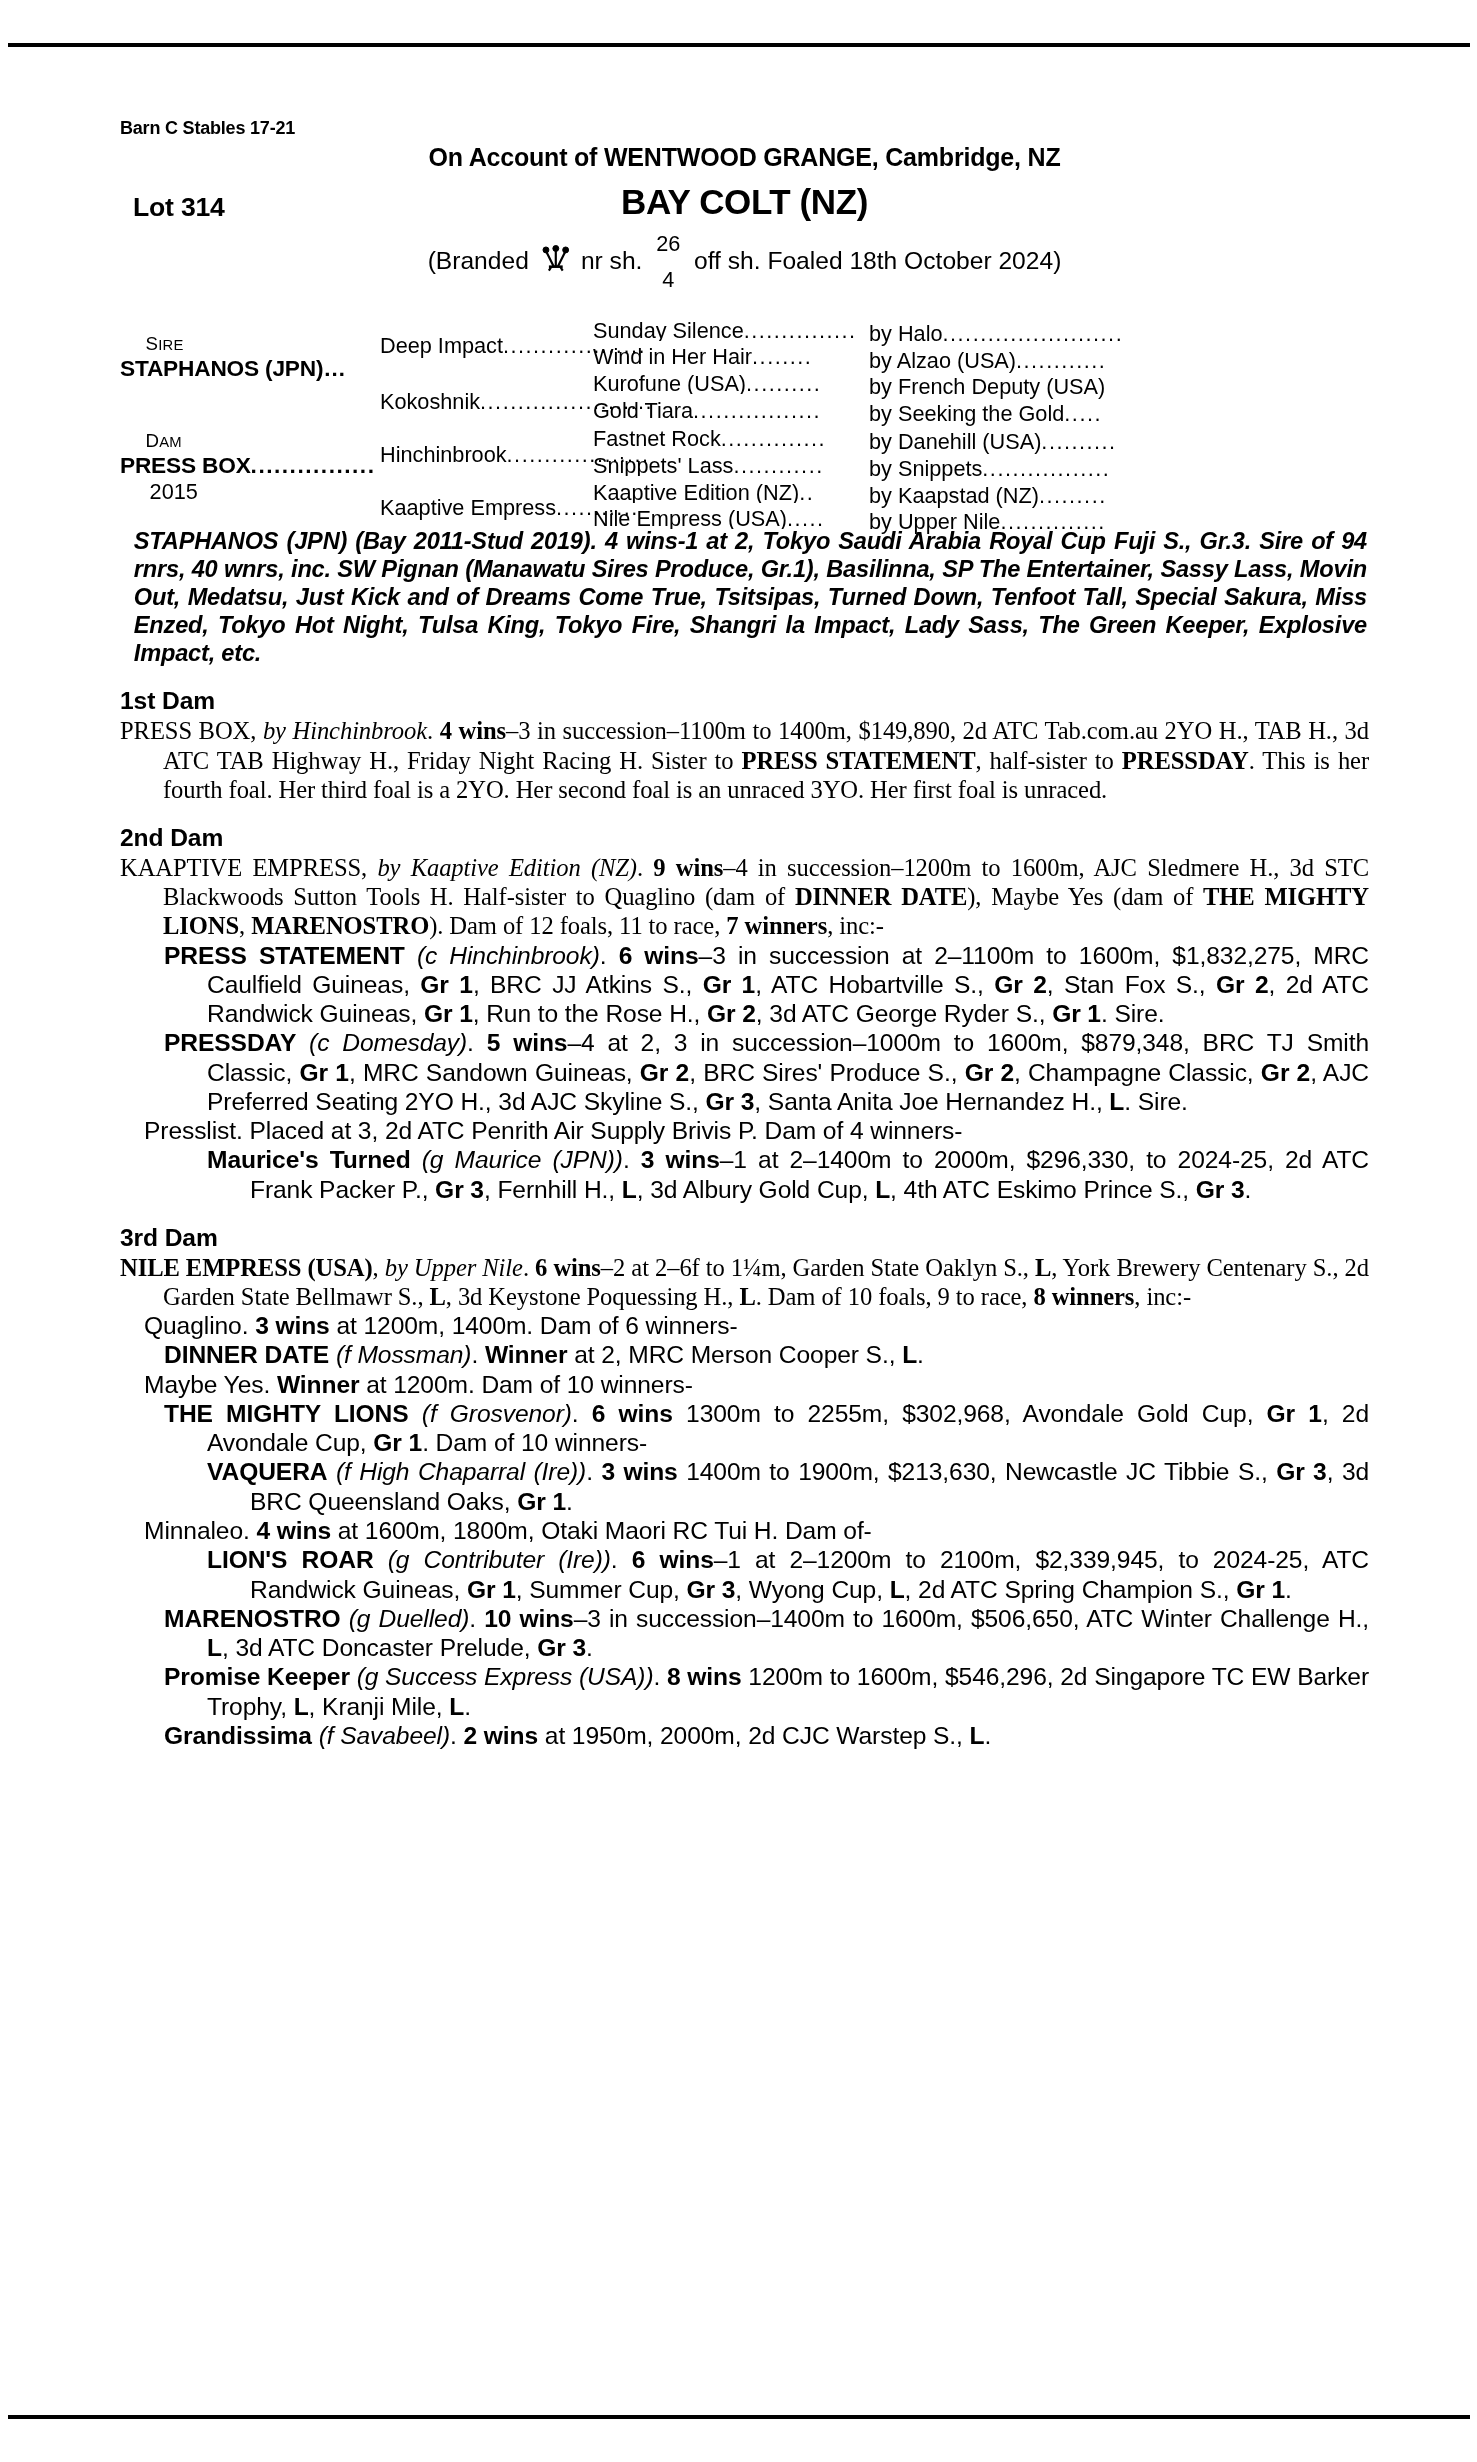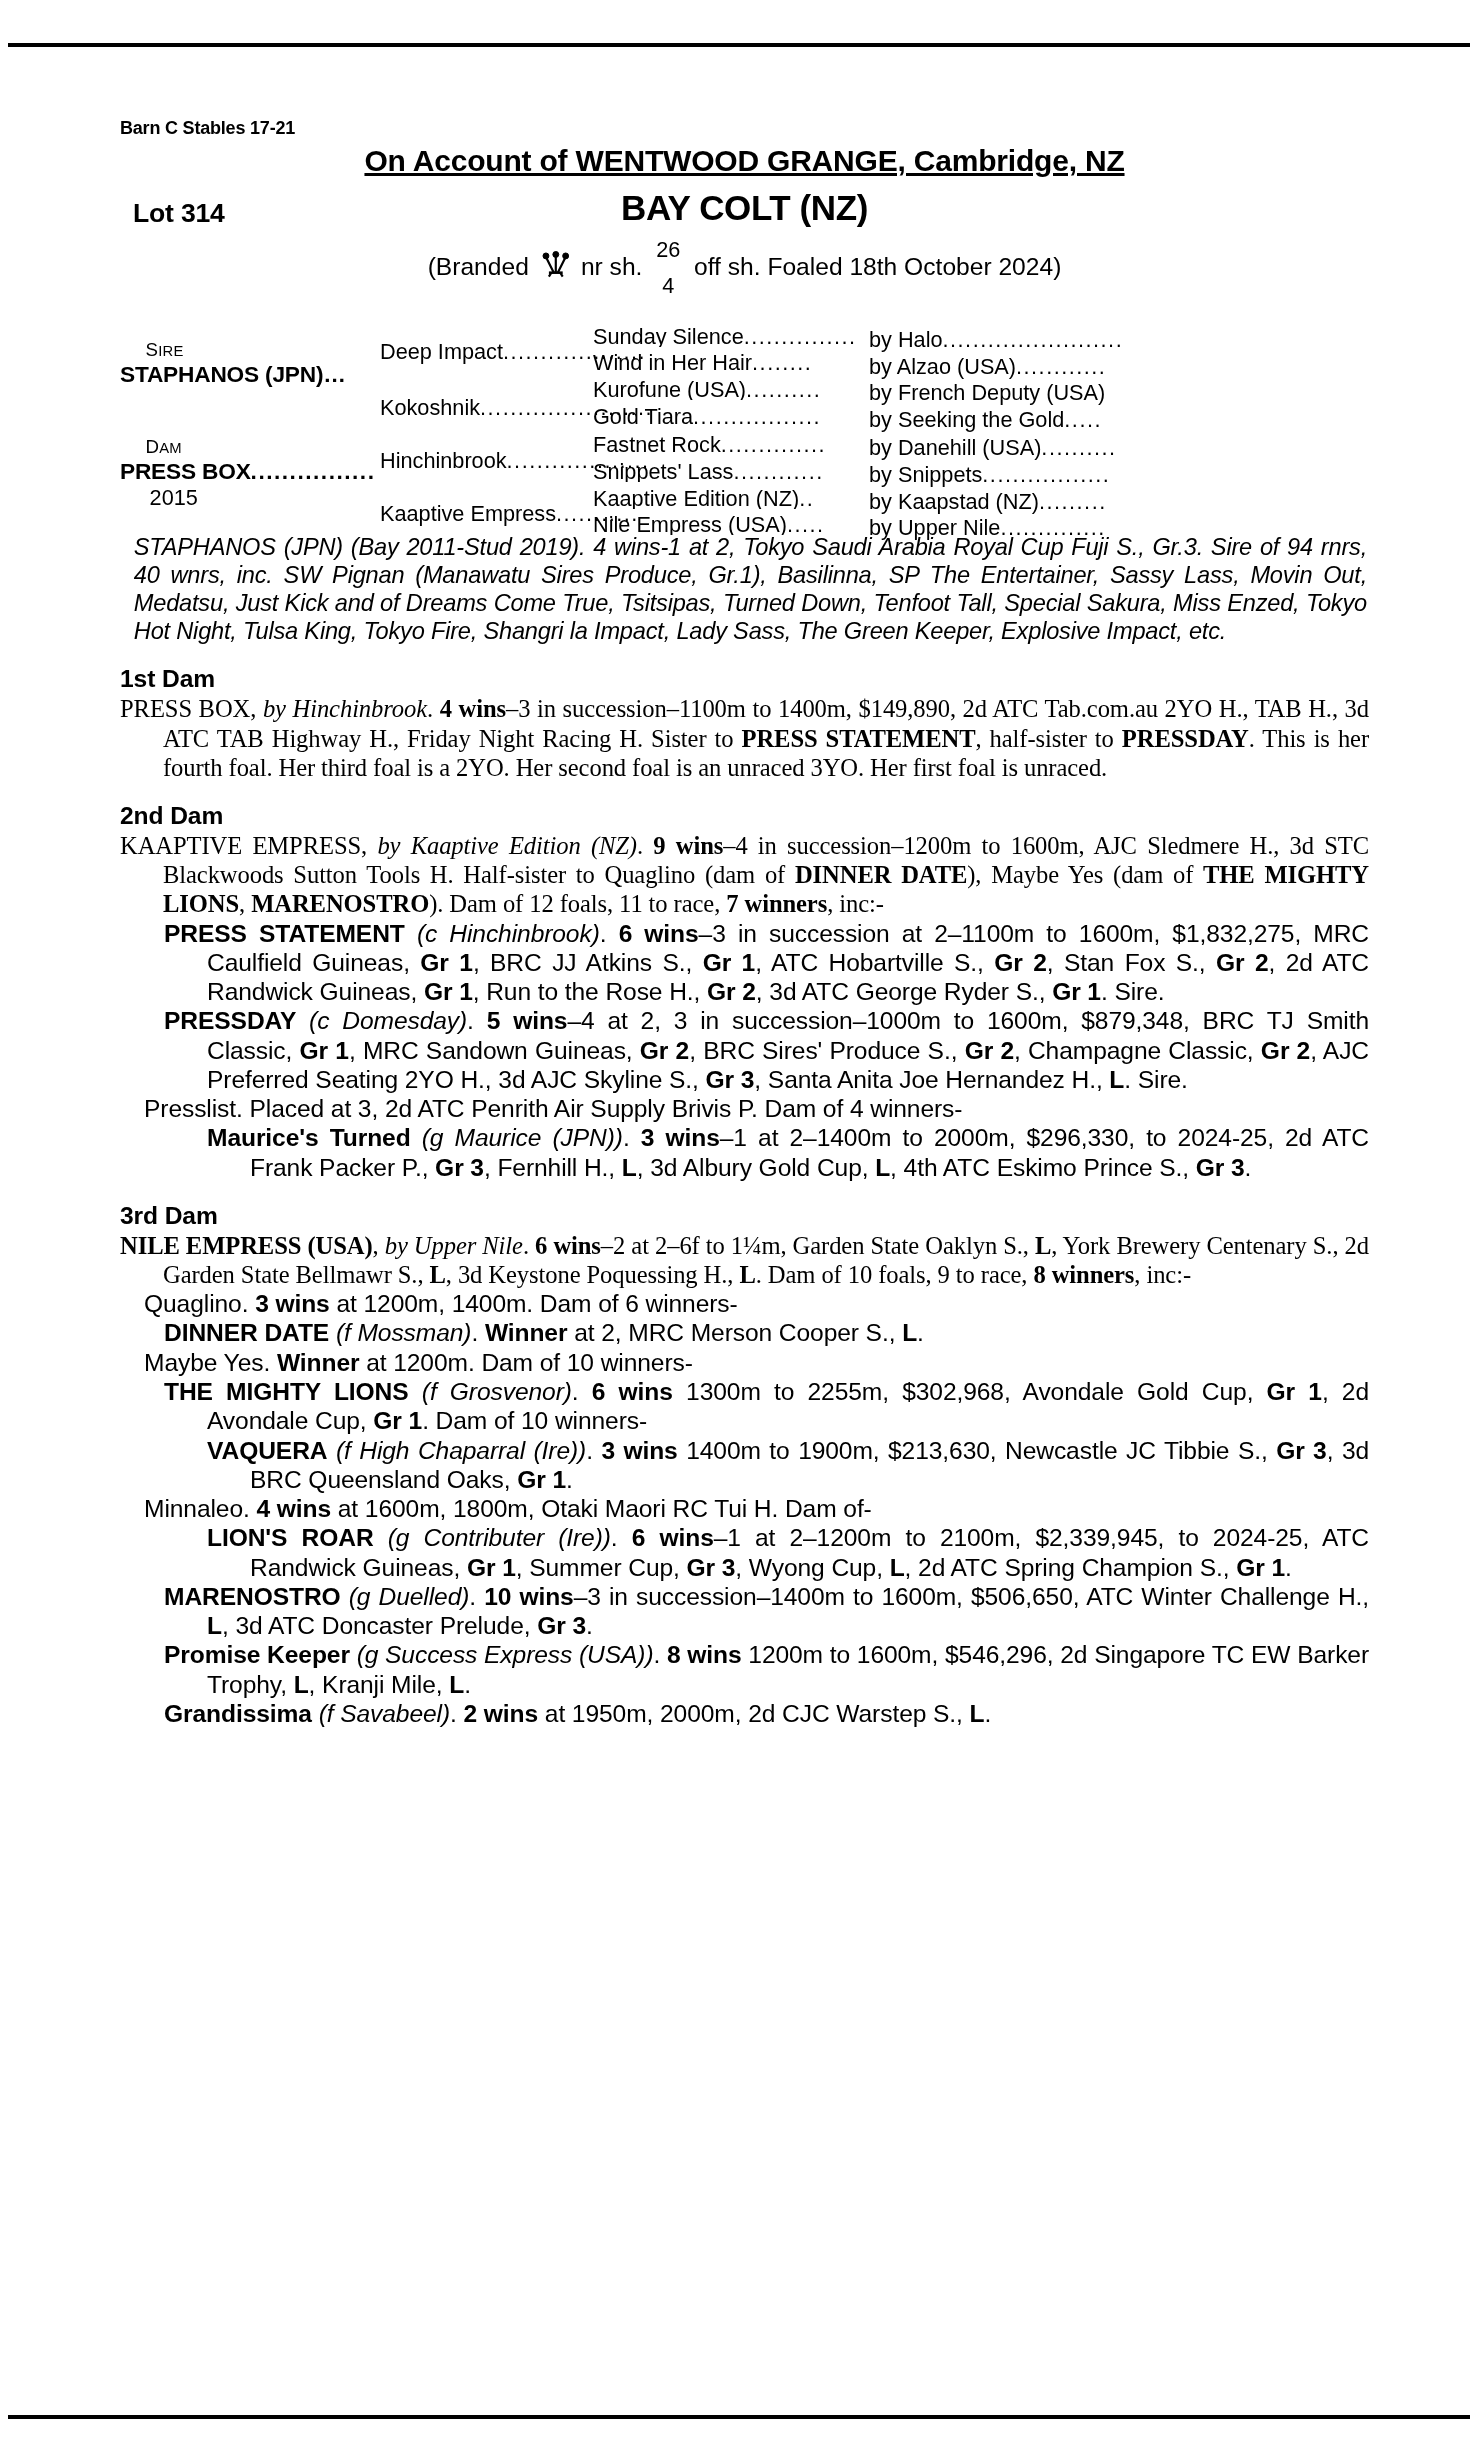--- a/index.html
+++ b/index.html
@@ -47,25 +47,24 @@
     text-align: left;
     font-weight: bold;
     font-size: 18px;
     letter-spacing: -0.2px;
     line-height: 1.18;
     padding-right: 2px;
   }
   .account-line {
     text-align: center;
     font-weight: bold;
-    font-size: 30px;
+    font-size: 25px;
     letter-spacing: -0.2px;
     line-height: 1.18;
     margin-top: 3.9px;
-    text-decoration: underline;
   }
   .title-row {
     position: relative;
     margin-top: 11.8px;
     height: 45px;
   }
   .lot-no {
     position: absolute;
     left: 13px;
     top: 7.9px;
@@ -161,21 +160,21 @@
   }
   .gg .nm { display: inline-block; width: 276px; overflow: hidden; }
   .gg .by { display: inline-block; }
 
   .dots { letter-spacing: 1.5px; }
 
   
   .sire-para {
     margin-top: 13.8px;
     font-style: italic;
-    font-weight: normal;
+    font-weight: bold;
     font-size: 23.6px;
     line-height: 1.18;
     text-align: justify;
     letter-spacing: -0.2px;
     padding-left: 13.8px;
     padding-right: 2px;
   }
 
   
   .dam-head {

